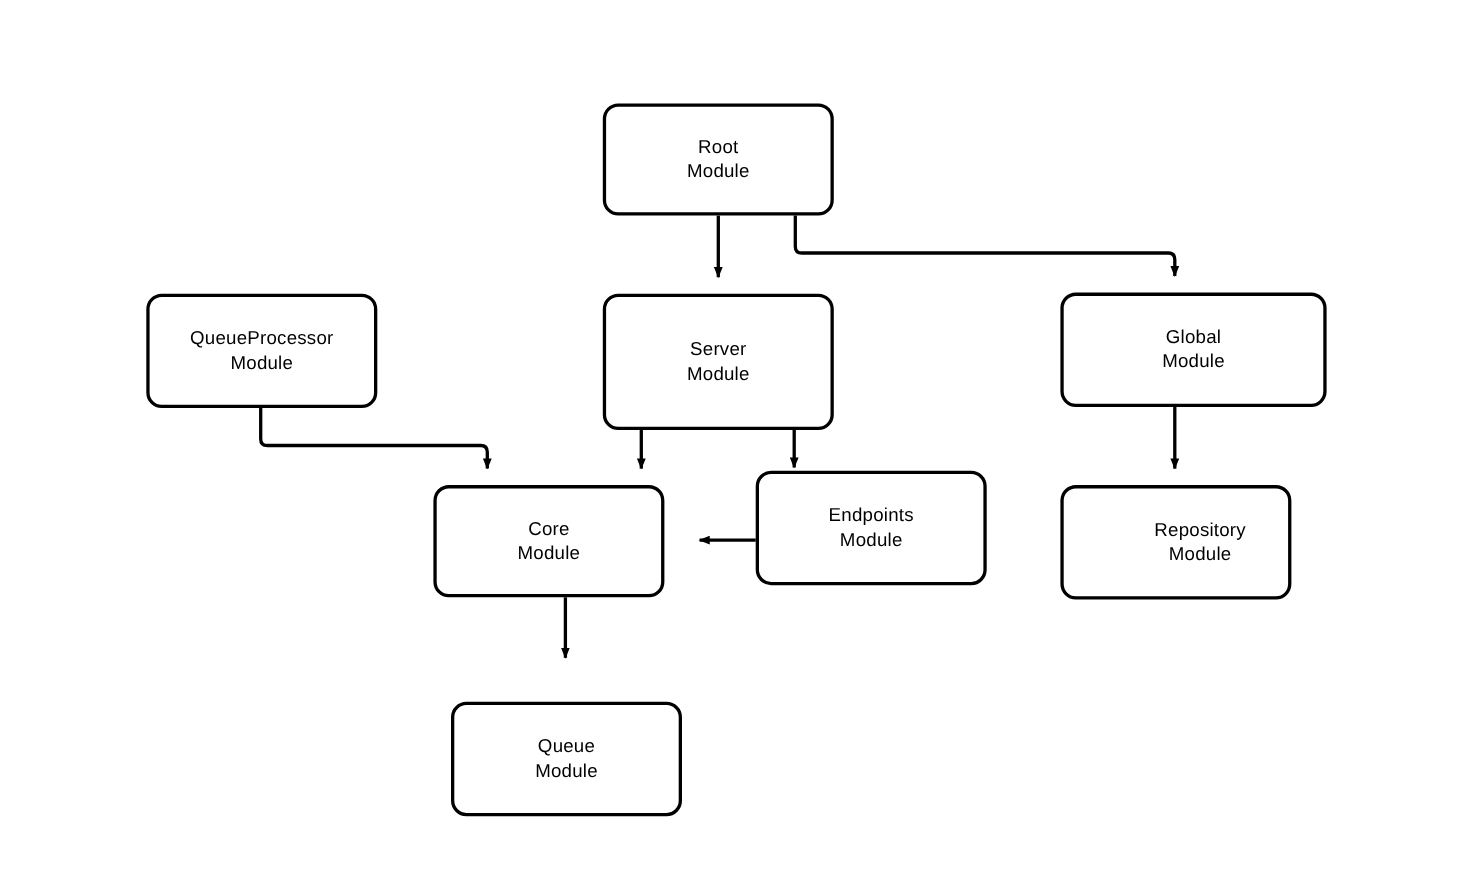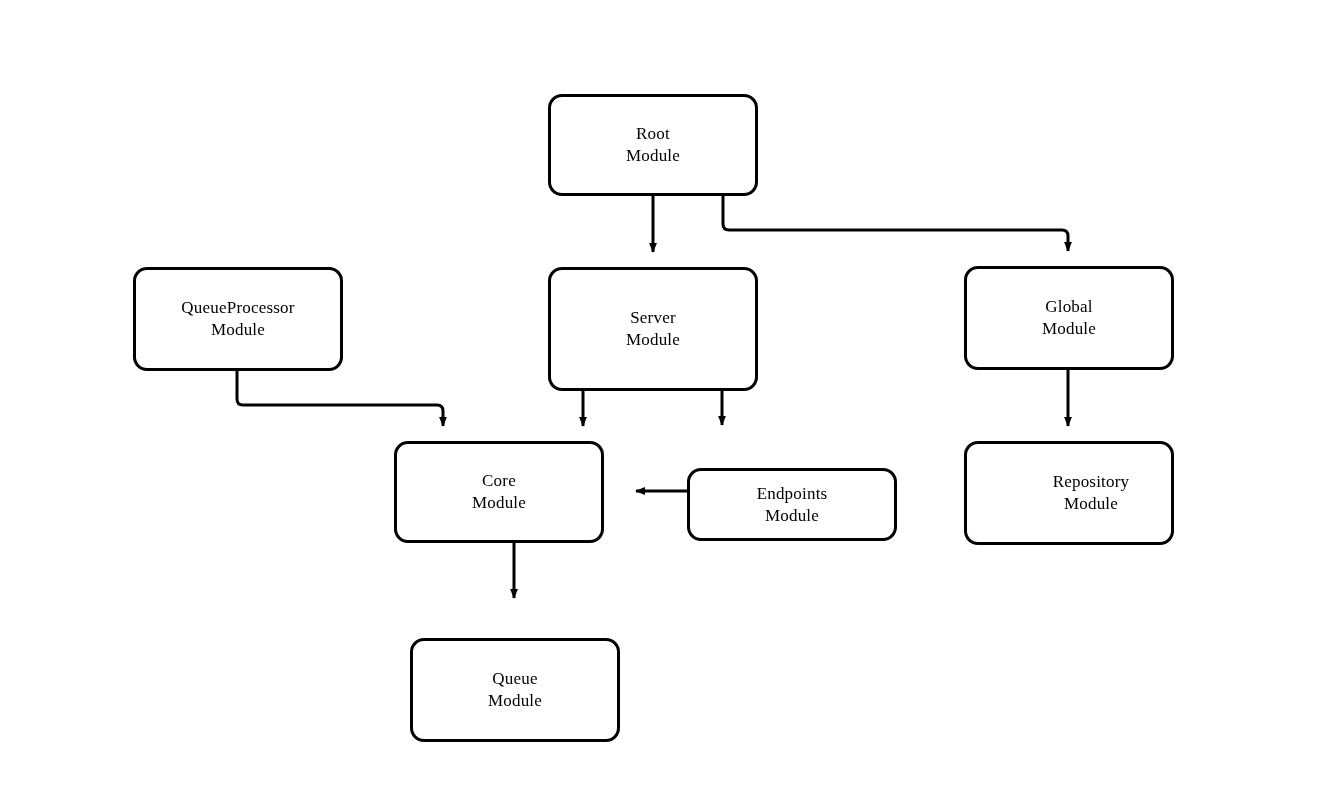--- a/index.html
+++ b/index.html
@@ -33,21 +33,21 @@
     background: #ffffff;
     border: 3px solid #000000;
     border-radius: 14px;
     display: flex;
     flex-direction: column;
     align-items: center;
     justify-content: center;
     z-index: 2;
   }
   .node-label {
-    font-family: Liberation Serif, serif;
+    font-family: Liberation Sans, sans-serif;
     font-size: 17px;
     line-height: 22px;
     color: #000000;
     text-align: center;
     white-space: pre;
     letter-spacing: 0.2px;
   }
   .node-label .line2 {
     display: block;
   }
@@ -88,29 +88,29 @@
   </div>
 
   <div class="node" style="left:133px; top:267px; width:210px; height:104px;">
     <div class="node-label"><span>QueueProcessor</span><span class="line2">Module</span></div>
   </div>
 
   <div class="node" style="left:548px; top:267px; width:210px; height:124px;">
     <div class="node-label"><span>Server</span><span class="line2">Module</span></div>
   </div>
 
-  <div class="node" style="left:964px; top:266px; width:210px; height:104px;">
+  <div class="node" style="left:964px; top:266px; width:242px; height:104px;">
     <div class="node-label"><span>Global</span><span class="line2">Module</span></div>
   </div>
 
   <div class="node" style="left:394px; top:441px; width:210px; height:102px;">
     <div class="node-label"><span>Core</span><span class="line2">Module</span></div>
   </div>
 
-  <div class="node" style="left:687px; top:468px; width:210px; height:73px;">
+  <div class="node" style="left:687px; top:428px; width:210px; height:104px;">
     <div class="node-label"><span>Endpoints</span><span class="line2">Module</span></div>
   </div>
 
   <div class="node" style="left:964px; top:441px; width:210px; height:104px;padding-left:44px;">
     <div class="node-label"><span>Repository</span><span class="line2">Module</span></div>
   </div>
 
   <div class="node" style="left:410px; top:638px; width:210px; height:104px;">
     <div class="node-label"><span>Queue</span><span class="line2">Module</span></div>
   </div>

